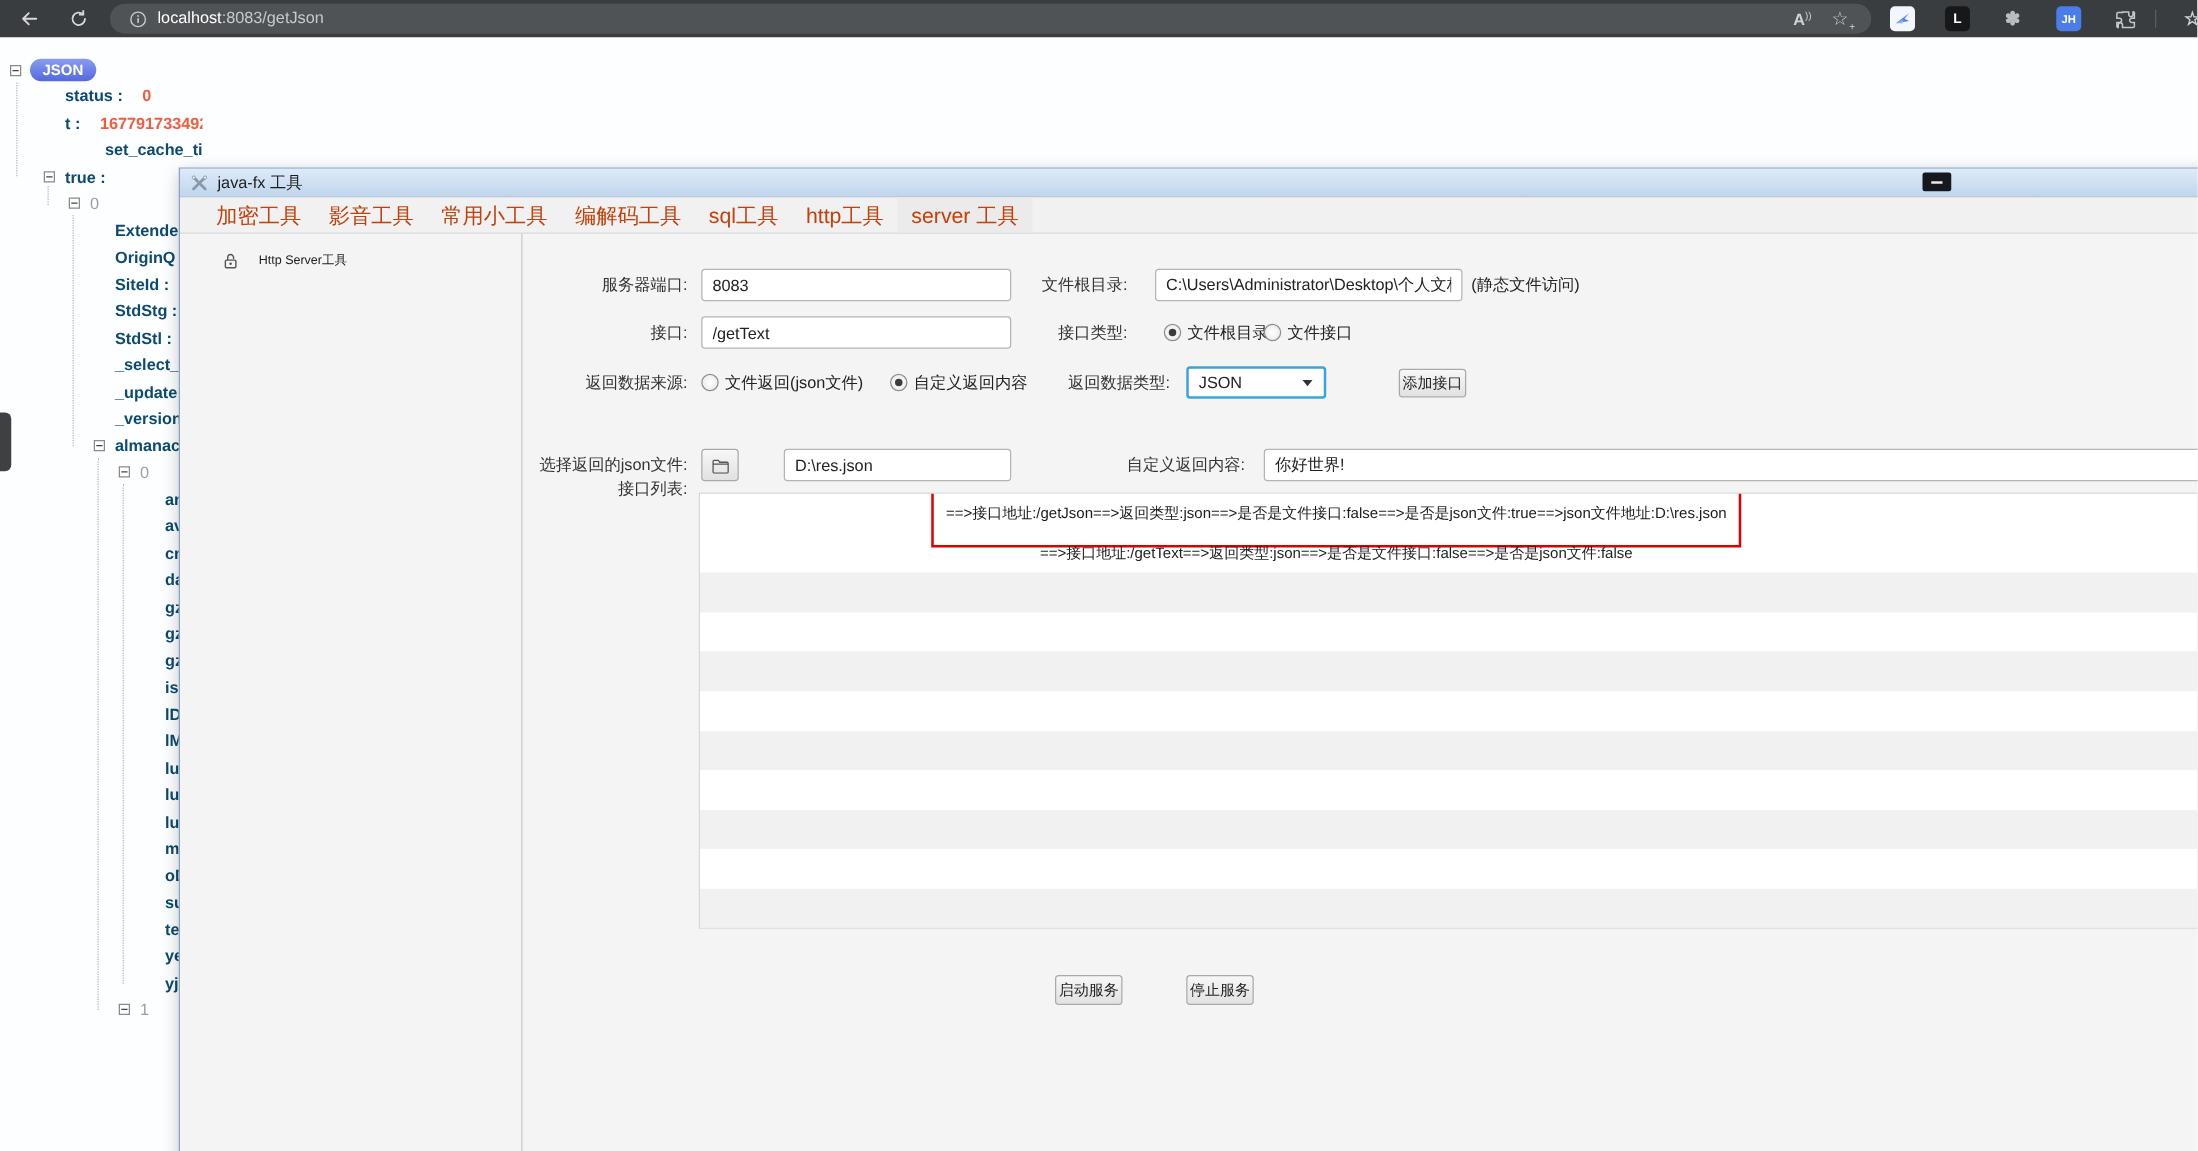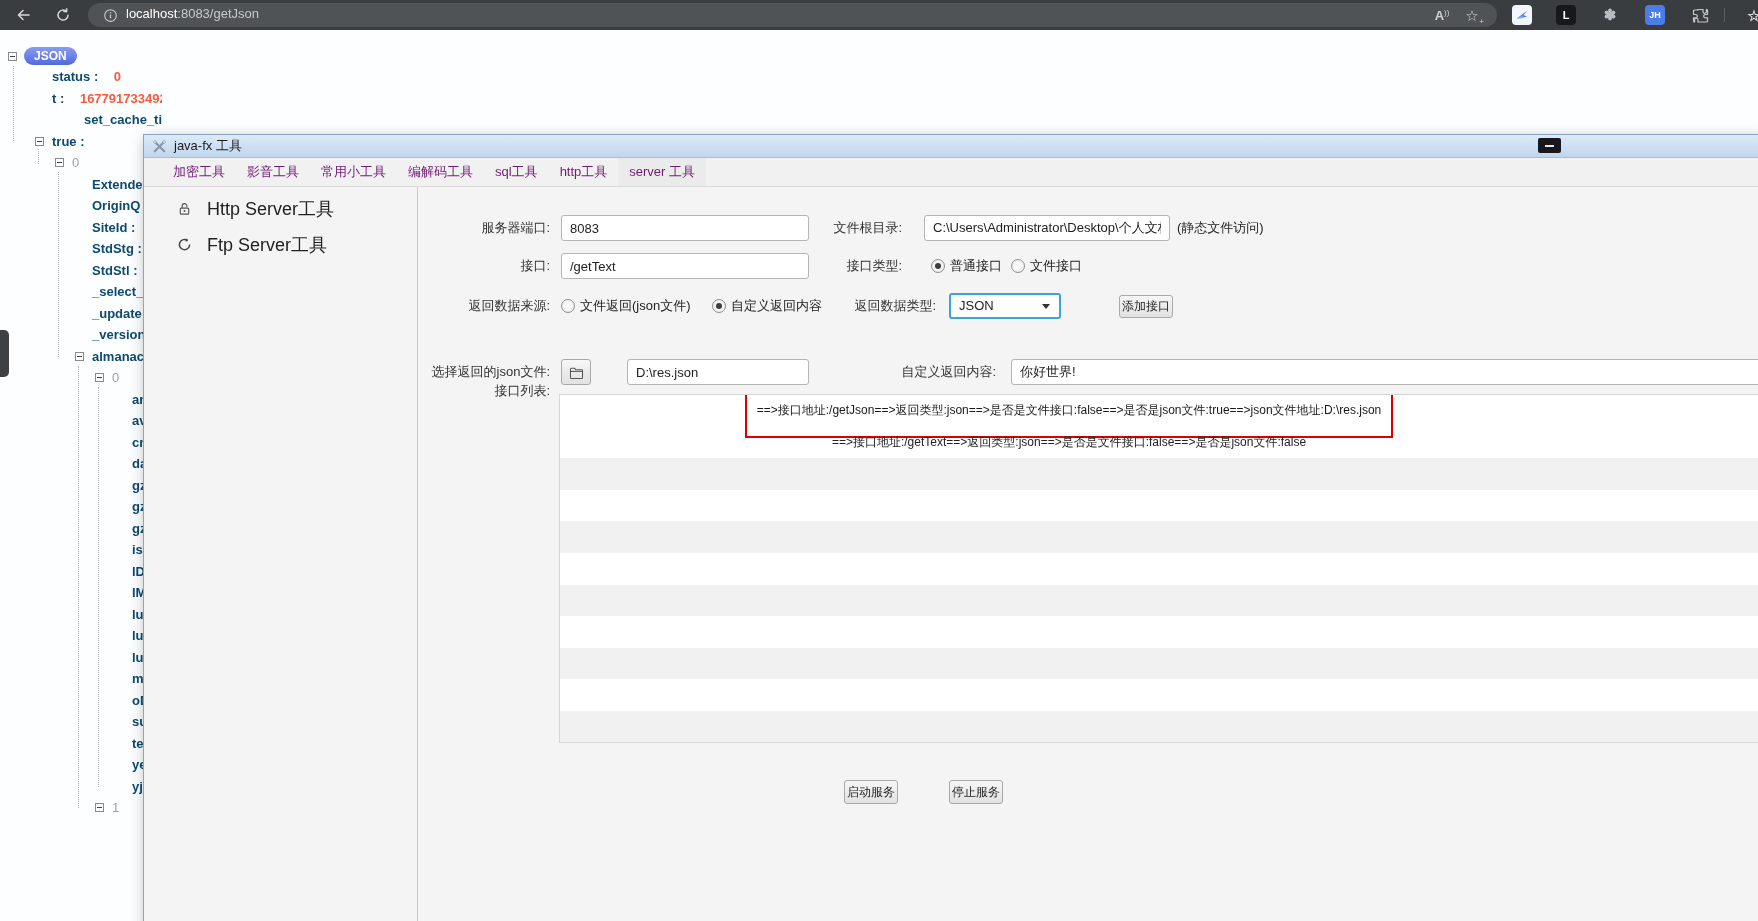--- a/index.html
+++ b/index.html
@@ -45,26 +45,26 @@
   .g4 { left:78px; top:336px; height:442px; }
   .g5 { left:98px; top:357px; height:400px; }
 
   
   .app-window { position:absolute; left:143px; top:134px; width:1625px; height:820px; background:#f4f4f4; border:1px solid #89a5c2; box-shadow:2px 4px 14px rgba(0,0,0,.28); }
   .titlebar { position:absolute; left:0; top:0; right:0; height:23px; background:linear-gradient(#ddeafa,#c0d6ec); border-bottom:1px solid #a8bed4; display:flex; align-items:center; padding-left:8px; gap:7px; }
   .title-text { font-size:13px; color:#1c1c1c; }
   .win-ctrl { position:absolute; left:1394px; top:3px; width:23px; height:15px; background:#16181d; border-radius:2px; cursor:pointer; }
   .win-ctrl::after { content:''; position:absolute; left:7px; top:7px; width:9px; height:2px; background:#e8e8e8; }
   .menubar { position:absolute; left:0; top:23px; right:0; height:29px; background:#f1f1f1; border-bottom:1px solid #dadada; display:flex; align-items:stretch; padding-left:18px; }
-  .tab { font-size:13px; color:#701a75; padding:0 11px; display:flex; align-items:center; cursor:pointer; }
+  .tab { font-size:17px; color:#c2410c; padding:0 11px; display:flex; align-items:center; cursor:pointer; }
   .tab.sel { background:#ebebeb; }
   .sidebar { position:absolute; left:0; top:52px; bottom:0; width:274px; border-right:1px solid #c9c9c9; }
   .side-item { position:absolute; left:0; width:273px; height:30px; cursor:pointer; }
   .side-item .sicon { position:absolute; left:33px; top:7px; }
-  .side-item .stext { position:absolute; left:63px; top:0; height:30px; line-height:30px; font-size:18px; color:#222; }
+  .side-item .stext { position:absolute; left:63px; top:0; height:30px; line-height:30px; font-size:10px; color:#222; }
 
   .flabel { position:absolute; height:26px; line-height:26px; text-align:right; font-size:13px; color:#333; white-space:nowrap; }
   .fx-input { position:absolute; height:26px; border:1px solid #b5b5b5; border-radius:3px; background:#fff; font-size:13px; color:#222; padding:0 8px; font-family:"Liberation Sans", sans-serif; }
   .fnote { position:absolute; height:26px; line-height:26px; font-size:13px; color:#222; white-space:nowrap; }
   .radio { position:absolute; width:14px; height:14px; border-radius:50%; border:1px solid #8f8f8f; background:radial-gradient(#fff,#e7e7e7); cursor:pointer; }
   .radio.sel::after { content:''; position:absolute; left:3px; top:3px; width:6px; height:6px; border-radius:50%; background:#3c3c3c; }
   .rlabel { position:absolute; height:26px; line-height:26px; font-size:13px; color:#222; white-space:nowrap; }
   .combo { position:absolute; width:112px; height:26px; border:2px solid #3ba6d6; border-radius:3px; background:#fff; font-size:13px; color:#222; line-height:22px; padding-left:8px; cursor:pointer; }
   .combo .arrow { position:absolute; right:9px; top:9px; width:0; height:0; border-left:4px solid transparent; border-right:4px solid transparent; border-top:5px solid #333; }
   .fx-btn { position:absolute; background:linear-gradient(#f7f7f7,#e1e1e1); border:1px solid #a9a9a9; border-radius:3px; font-size:12px; color:#222; display:flex; align-items:center; justify-content:center; cursor:pointer; font-family:"Liberation Sans", sans-serif; }
@@ -388,42 +388,33 @@
       <div class="side-item" style="top:7px">
         <span class="sicon">
           <svg width="15" height="16" viewBox="0 0 16 16">
               <rect x="3.5" y="7" width="9" height="6.5" rx="1" fill="none" stroke="#555" stroke-width="1.2"></rect>
               <path d="M5.5 7V4.8a2.5 2.5 0 0 1 5 0V6" fill="none" stroke="#555" stroke-width="1.2"></path>
               <circle cx="8" cy="10.2" r="1.1" fill="#555"></circle>
             </svg>
         </span>
         <span class="stext">Http Server工具</span>
       </div>
-      <div class="side-item" style="top:43px">
-        <span class="sicon">
-          <svg width="15" height="15" viewBox="0 0 16 16">
-              <path d="M13.5 8A5.5 5.5 0 1 1 11.2 3.6" fill="none" stroke="#444" stroke-width="1.6"></path>
-              <path d="M10.6 1.2l1.2 3-3.1.5z" fill="#444"></path>
-            </svg>
-        </span>
-        <span class="stext">Ftp Server工具</span>
-      </div>
     </div>
 
     <div class="flabel" style="left:246px;top:80px;width:160px">服务器端口:</div>
     <input class="fx-input" style="left: 417px; top: 80px; width: 248px;" value="8083">
     <div class="flabel" style="left:598px;top:80px;width:160px">文件根目录:</div>
     <input class="fx-input" style="left: 780px; top: 80px; width: 246px;" value="C:\Users\Administrator\Desktop\个人文档\zm~">
     <div class="fnote" style="left:1033px;top:80px">(静态文件访问)</div>
 
     <div class="flabel" style="left:246px;top:118px;width:160px">接口:</div>
     <input class="fx-input" style="left: 417px; top: 118px; width: 248px;" value="/getText">
     <div class="flabel" style="left:598px;top:118px;width:160px">接口类型:</div>
     <span class="radio sel" style="left:787px;top:124px"></span>
-    <div class="rlabel" style="left:806px;top:118px">普通接口</div>
+    <div class="rlabel" style="left:806px;top:118px">文件根目录</div>
     <span class="radio" style="left:867px;top:124px"></span>
     <div class="rlabel" style="left:886px;top:118px">文件接口</div>
 
     <div class="flabel" style="left:246px;top:158px;width:160px">返回数据来源:</div>
     <span class="radio" style="left:417px;top:164px"></span>
     <div class="rlabel" style="left:436px;top:158px">文件返回(json文件)</div>
     <span class="radio sel" style="left:568px;top:164px"></span>
     <div class="rlabel" style="left:587px;top:158px">自定义返回内容</div>
     <div class="flabel" style="left:632px;top:158px;width:160px">返回数据类型:</div>
     <div class="combo" style="left:805px;top:158px">

